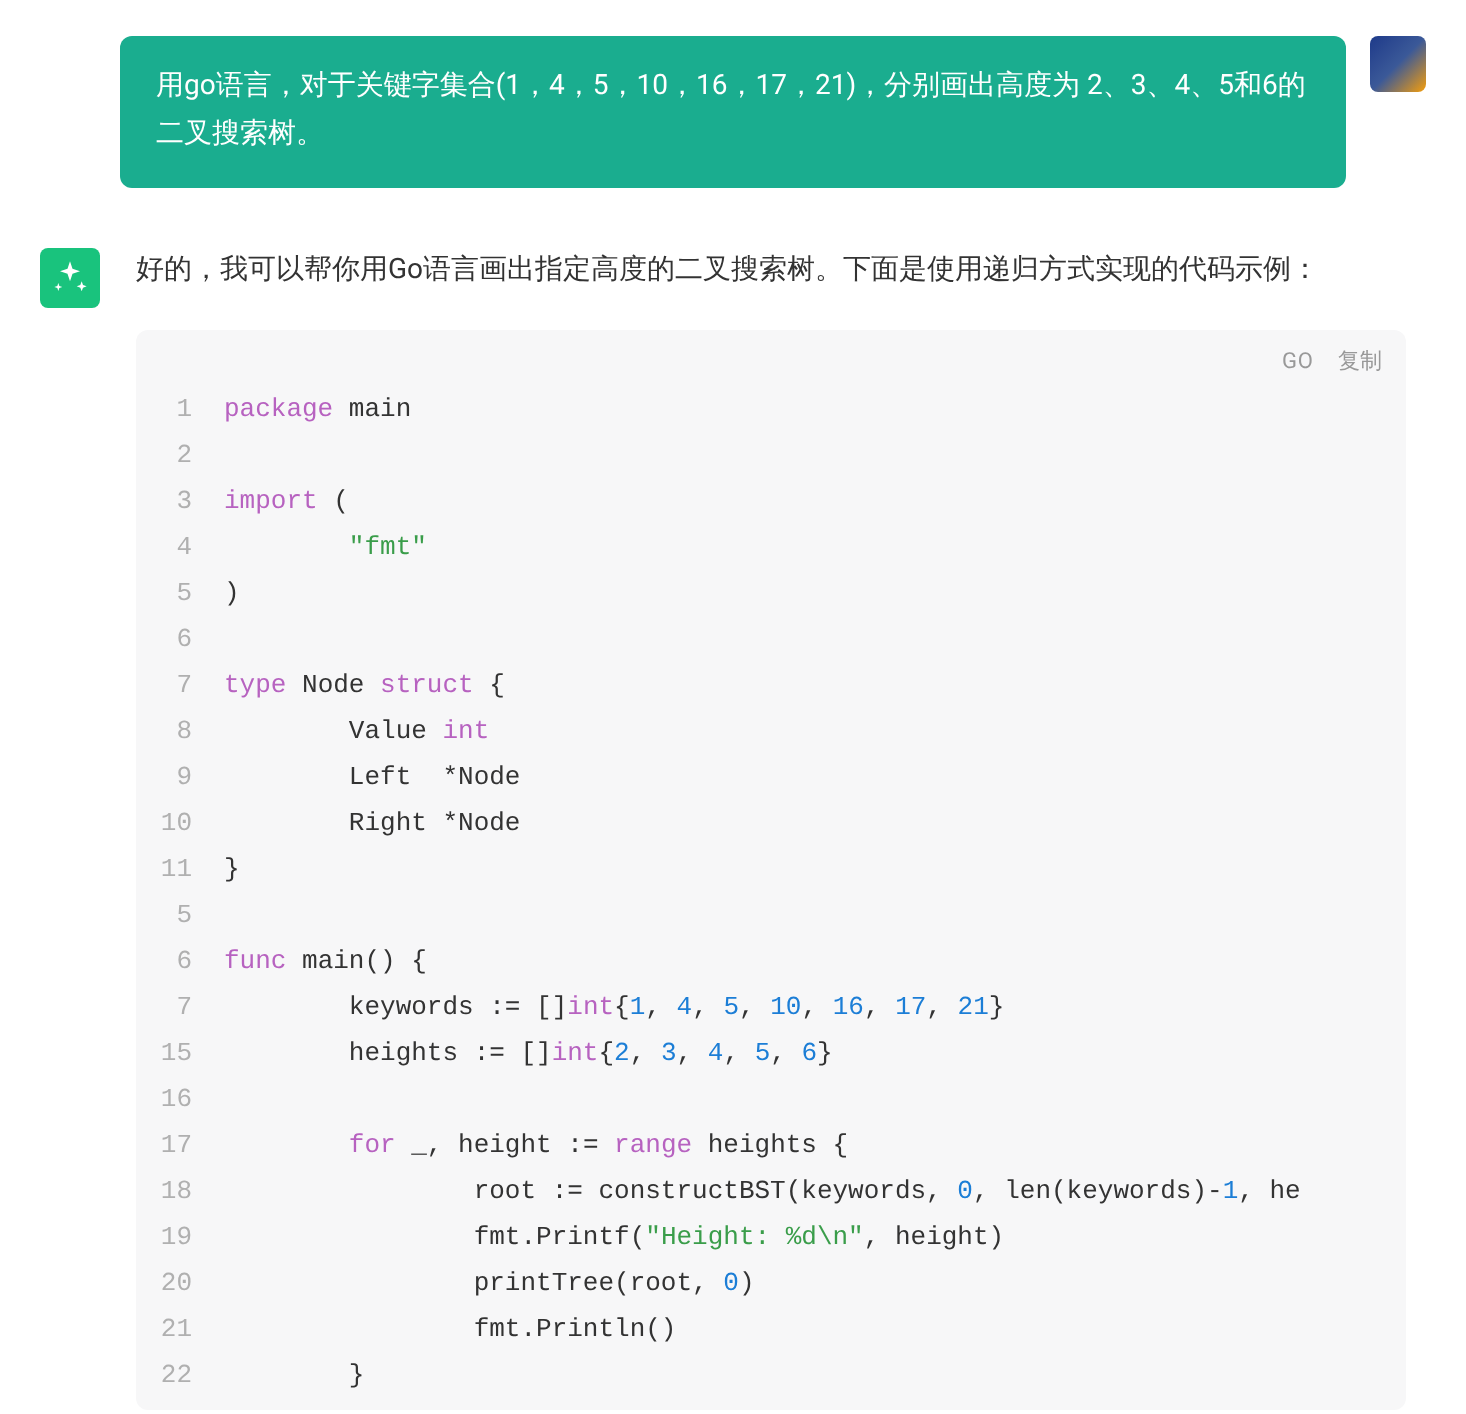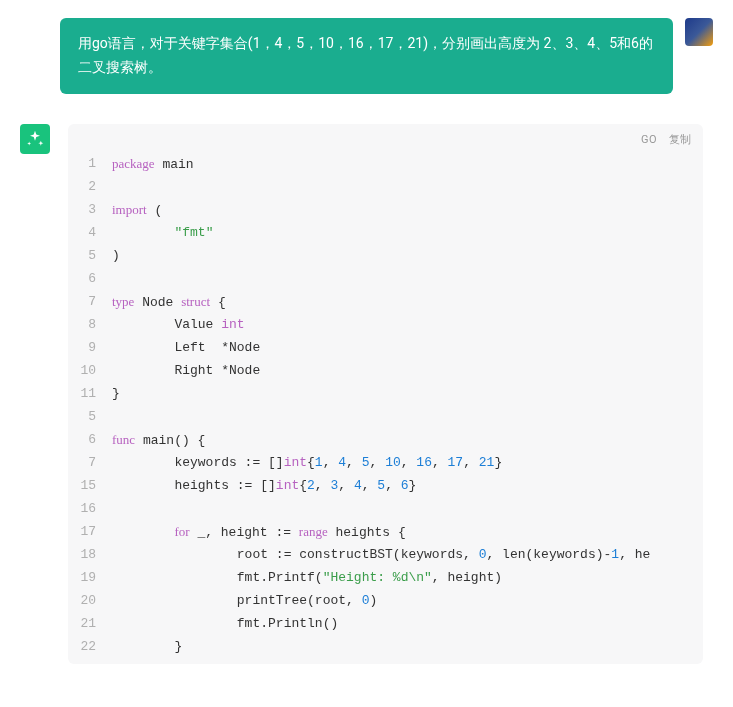--- a/index.html
+++ b/index.html
@@ -105,21 +105,21 @@
       user-select: none;
       flex-shrink: 0;
     }
     .line-numbers div { height: 23px; }
     .code-lines {
       flex: 1;
       color: #333;
       white-space: pre;
     }
     .code-lines .line { height: 23px; display: block; }
-    .kw { color: #b762c0; font-family: Liberation Serif, serif; }       
+    .kw { color: #b762c0; }       
     .typ { color: #b762c0; }         
     .strgreen { color: #3a9d4a; } 
     .num { color: #1c7ed6; }      
     .ident { color: #333; }
     .fn { color: #333; }
   </style>
 </head>
 <body>
 
 <div class="container">
@@ -131,20 +131,21 @@
     <div class="user-avatar"></div>
   </div>
 
   <div class="assistant-row">
     <div class="assistant-avatar">
       <svg viewBox="0 0 24 24">
         <path d="M12 2l1.5 4.5L18 8l-4.5 1.5L12 14l-1.5-4.5L6 8l4.5-1.5L12 2zM19 14l.8 2.2L22 17l-2.2.8L19 20l-.8-2.2L16 17l2.2-.8L19 14zM5 15l.6 1.8L7.4 17.4 5.6 18 5 19.8 4.4 18 2.6 17.4 4.4 16.8 5 15z"></path>
       </svg>
     </div>
     <div class="assistant-content">
+      <div class="assistant-text">好的，我可以帮你用Go语言画出指定高度的二叉搜索树。下面是使用递归方式实现的代码示例：</div>
 
       <div class="code-block">
         <div class="code-header">
           <span class="code-lang">GO</span>
           <span class="copy-btn">复制</span>
         </div>
         <div class="code-body">
           <div class="line-numbers" id="line-numbers">
               <div>1</div>
               <div>2</div>

